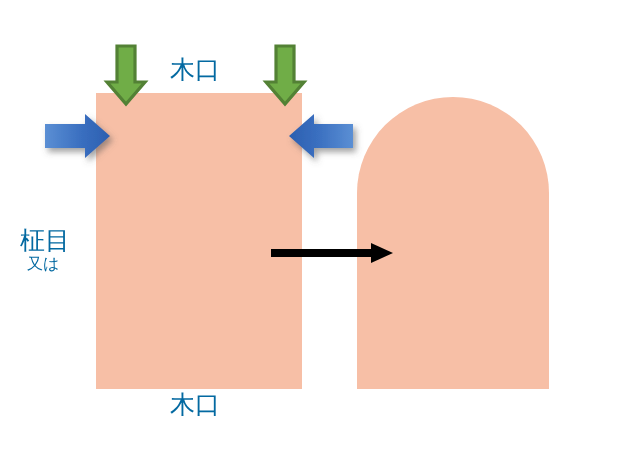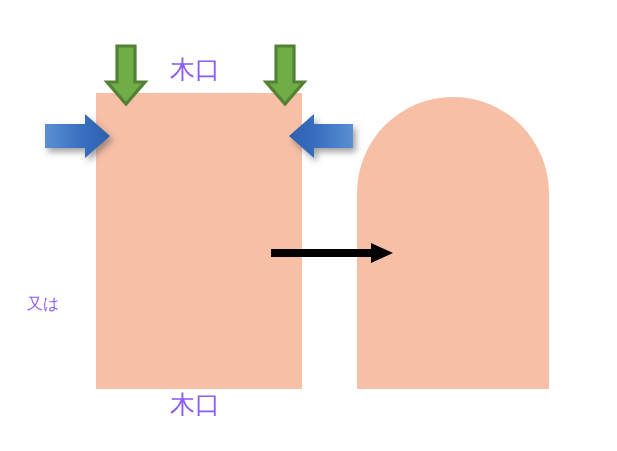--- a/index.html
+++ b/index.html
@@ -19,21 +19,21 @@
   }
   .shape-layer {
     position: absolute;
     left: 0;
     top: 0;
     width: 617px;
     height: 451px;
   }
   .label {
     position: absolute;
-    color: #8b5cf6;
+    color: #0369a1;
     font-family: "DejaVu Sans", "Liberation Sans", sans-serif;
     white-space: nowrap;
     line-height: 1.0;
     letter-spacing: 0px;
     text-align: right;
   }
   #label-top {
     left: 170px;
     top: 57px;
     font-size: 25px;
@@ -45,21 +45,20 @@
   }
   #label-grain-1 {
     left: 20px;
     top: 228px;
     font-size: 25px;
   }
   #label-grain-or {
     left: 27px;
     top: 256px;
     font-size: 16px;
-    margin-top: 40px;
   }
   #label-grain-2 {
     left: 20px;
     top: 278px;
     font-size: 25px;
   }
 </style>
 </head>
 <body>
 
@@ -98,17 +97,18 @@
     <g>
       <line x1="271" y1="253" x2="375" y2="253" stroke="#000000" stroke-width="8"></line>
       <path d="M 371 243 L 393 253 L 371 263 Z" fill="#000000"></path>
     </g>
   </svg>
 
   <div class="label" id="label-top">木口</div>
 
   <div class="label" id="label-bottom">木口</div>
 
+  <div class="label" id="label-grain-1">柾目</div>
 
   <div class="label" id="label-grain-or">又は</div>
 
 
 </div>
 
 </body></html>

